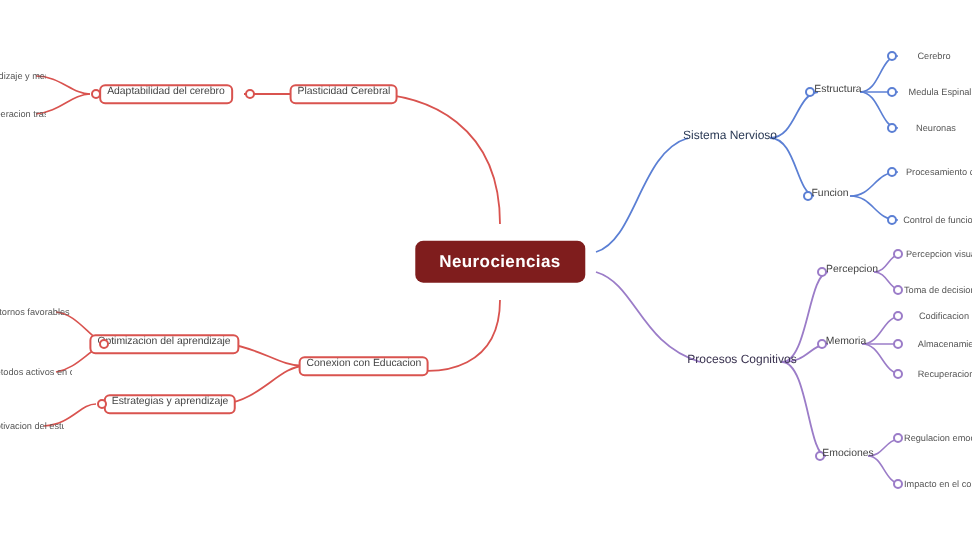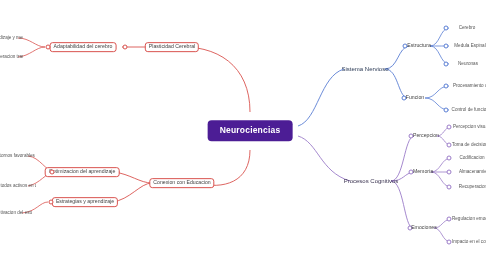--- a/index.html
+++ b/index.html
@@ -22,21 +22,21 @@
     width: 486px; height: 270px;
     pointer-events: none;
   }
   .node {
     position: absolute;
     transform: translate(-50%, -50%);
     white-space: nowrap;
     line-height: 1.1;
   }
   .root {
-    background: #4c1d95;
+    background: #7f1d1d;
     color: #ffffff;
     font-size: 8.5px;
     font-weight: bold;
     padding: 6px 12px;
     border-radius: 4px;
     letter-spacing: 0.2px;
   }
   .lvl1 {
     font-size: 6px;
     color: #333333;

